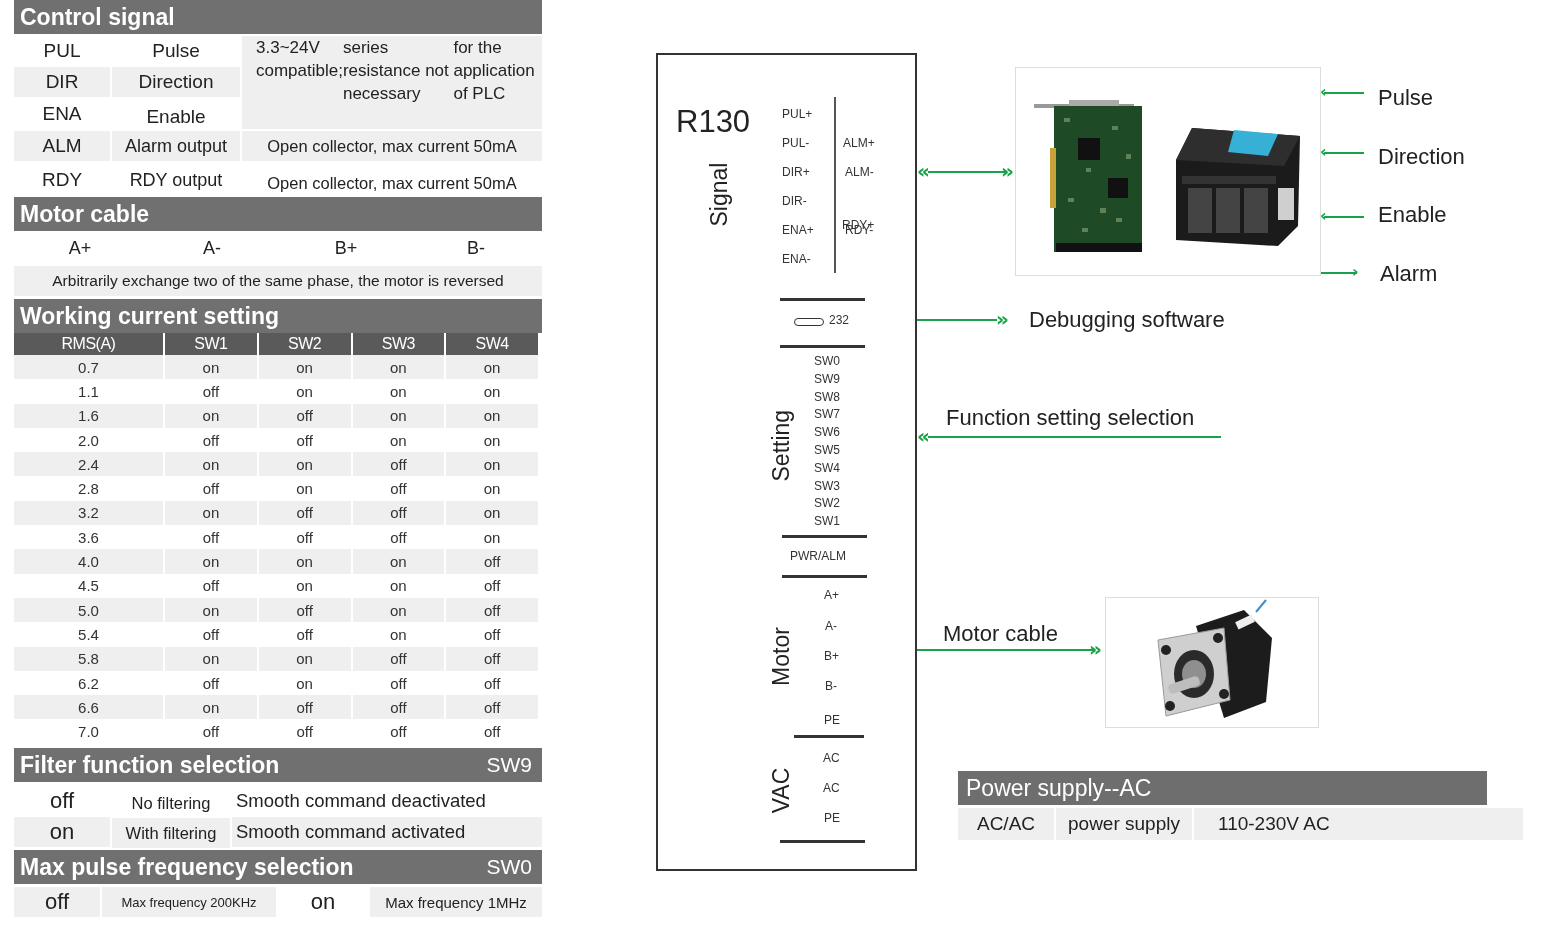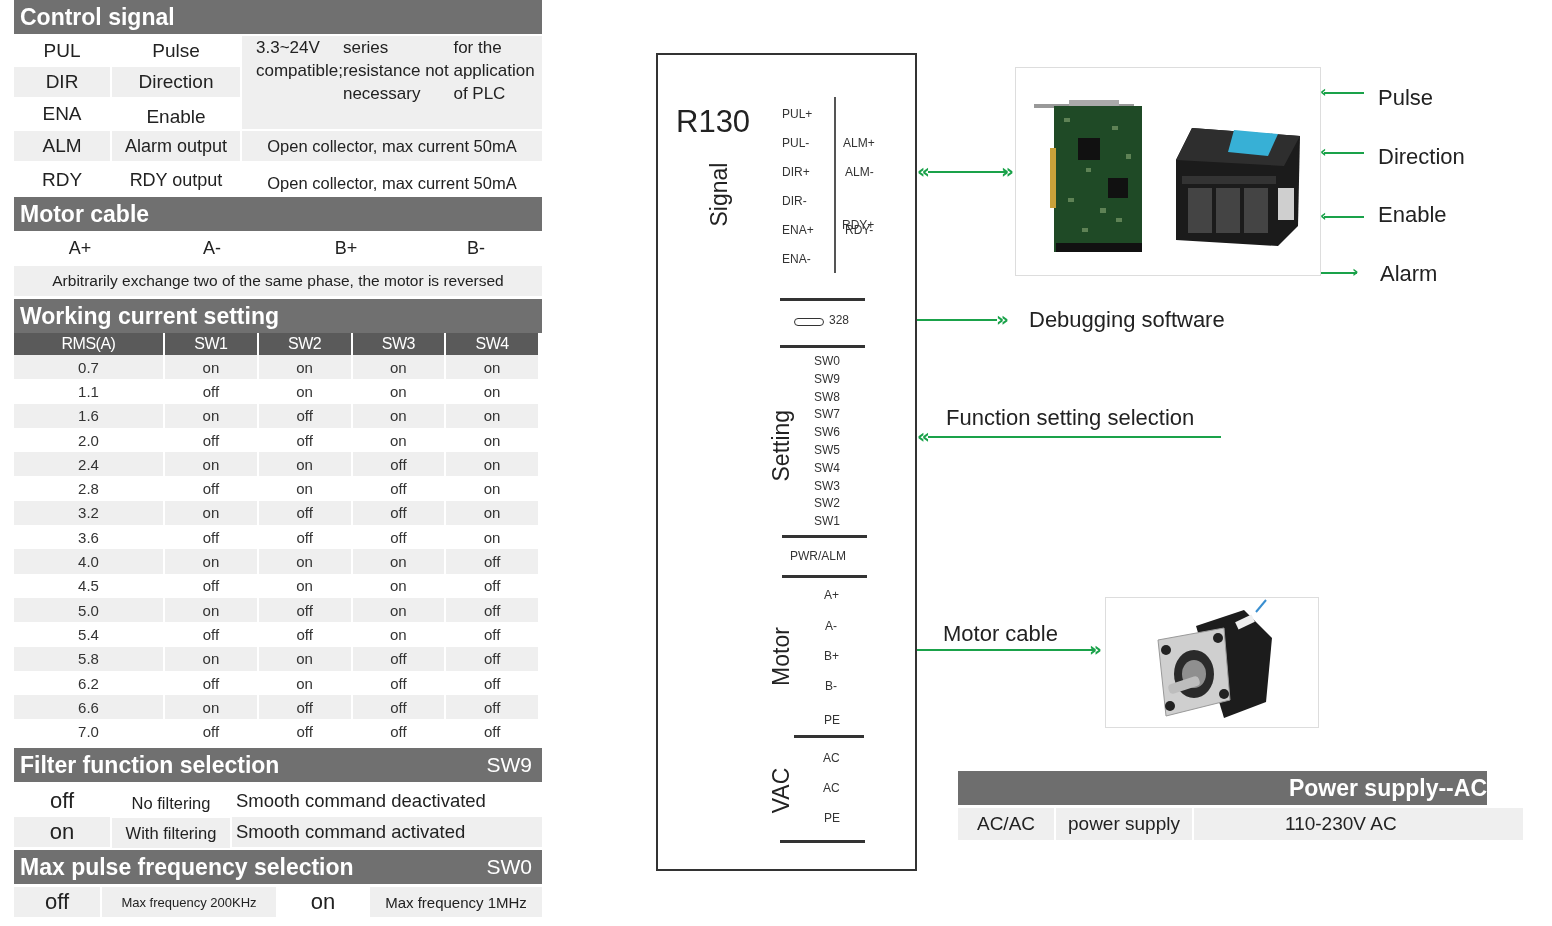--- a/index.html
+++ b/index.html
@@ -39,22 +39,22 @@
 
   
   .gline { position: absolute; height: 2px; background: #1aa24a; }
   .arrow { position: absolute; color: #1aa24a; font-weight: bold; font-family: "DejaVu Sans", sans-serif; font-size: 20px; line-height: 20px; }
   .lbl { position: absolute; font-family: "Liberation Sans", sans-serif; font-size: 22px; color: #222; white-space: nowrap; }
 
   .imgbox { position: absolute; border: 1px solid #ddd; background: #fff; }
 
   
   .pw-head { position: absolute; left: 958px; top: 771px; width: 529px; height: 34px; background: #6e6e6e;
-             color: #fff; font-family: "Liberation Sans", sans-serif; font-weight: bold; font-size: 23px;
-             padding-left: 8px; line-height: 34px; text-align: right; }
+             color: #fff; font-family: "Liberation Sans", sans-serif; font-weight: normal; font-size: 23px;
+             padding-left: 8px; line-height: 34px; }
 </style>
 </head>
 <body>
 
 <div class="sec-head" style="top:0px;">
   <span>Control signal</span>
 </div>
 
 <div class="cell" style="left:14px;top:36px;width:96px;height:30px;font-size:19px;">PUL</div>
 <div class="cell" style="left:112px;top:36px;width:128px;height:30px;font-size:19px;">Pulse</div>
@@ -246,21 +246,21 @@
   <div class="pin" style="left:124px;top:139px;">DIR-</div>
   <div class="pin" style="left:124px;top:168px;">ENA+</div>
   <div class="pin" style="left:124px;top:197px;">ENA-</div>
   <div class="pin" style="left:185px;top:81px;">ALM+</div>
   <div class="pin" style="left:187px;top:110px;">ALM-</div>
   <div class="pin" style="left:184px;top:139px;margin-top:24px;">RDY+</div>
   <div class="pin" style="left:187px;top:168px;">RDY-</div>
 
   <div class="hline" style="left:122px;top:243px;width:85px;"></div>
   <div style="position:absolute;left:136px;top:263px;width:30px;height:8px;border:1.5px solid #333;border-radius:5px;"></div>
-  <div class="pin" style="left:171px;top:258px;">328</div>
+  <div class="pin" style="left:171px;top:258px;">232</div>
   <div class="hline" style="left:122px;top:290px;width:85px;"></div>
 
   <div class="vlabel" style="left:90px;top:380px;width:66px;text-align:center;">Setting</div>
   <div id="sw-list" style="position:absolute;left:156px;top:299px;">
       <div class="pin" style="position: absolute; left: 0px; top: 0px;">SW0</div>
       <div class="pin" style="position: absolute; left: 0px; top: 17.8px;">SW9</div>
       <div class="pin" style="position: absolute; left: 0px; top: 35.6px;">SW8</div>
       <div class="pin" style="position: absolute; left: 0px; top: 53.4px;">SW7</div>
       <div class="pin" style="position: absolute; left: 0px; top: 71.2px;">SW6</div>
       <div class="pin" style="position: absolute; left: 0px; top: 89px;">SW5</div>
@@ -373,13 +373,13 @@
     <rect x="130" y="20" width="18" height="8" fill="#eee" transform="rotate(-25 139 24)"></rect>
     <path d="M150,14 L160,2" stroke="#3a8fd0" stroke-width="2"></path>
   </svg>
 </div>
 
 <div class="pw-head">
   <span>Power supply--AC</span>
 </div>
 <div class="cell g" style="left:958px;top:808px;width:96px;height:32px;font-size:19px;">AC/AC</div>
 <div class="cell g" style="left:1056px;top:808px;width:136px;height:32px;font-size:19px;">power supply</div>
-<div class="cell g" style="left:1194px;top:808px;width:329px;height:32px;font-size:19px;justify-content:flex-start;padding-left:91px;">110-230V AC</div>
+<div class="cell g" style="left:1194px;top:808px;width:329px;height:32px;font-size:19px;justify-content:flex-start;padding-left:24px;">110-230V AC</div>
 
 </body></html>

